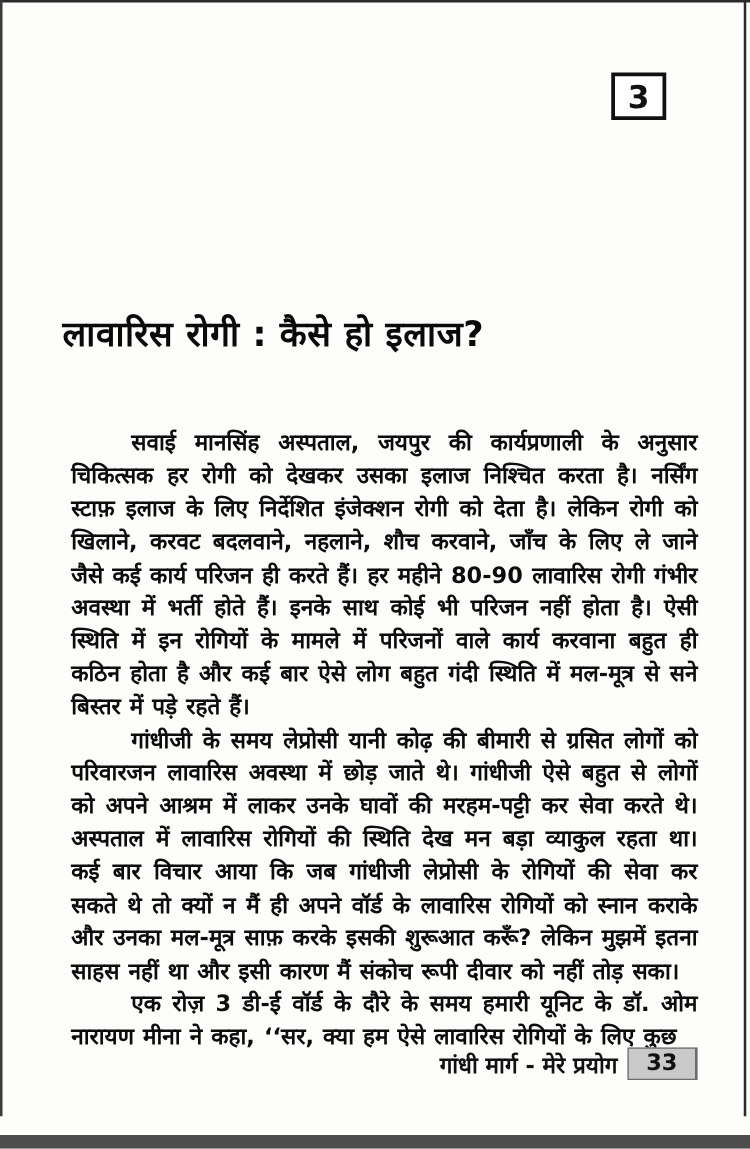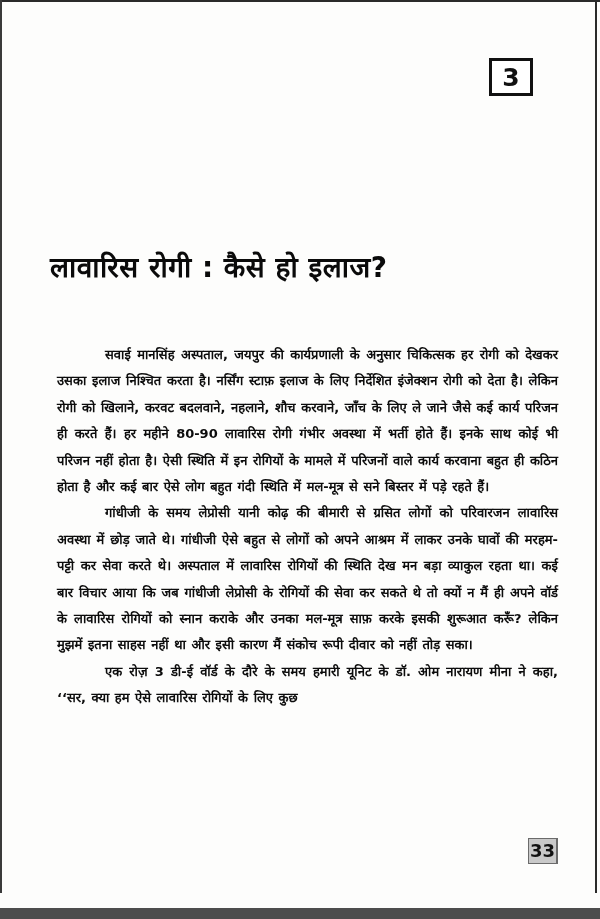--- a/index.html
+++ b/index.html
@@ -56,21 +56,21 @@
     color: #0a0a0a;
     letter-spacing: 0.5px;
   }
   
   .body-text {
     position: absolute;
     left: 57px; top: 342px;
     width: 501px;
   }
   .body-text p {
-    font-size: 13px;
+    font-size: 18px;
     line-height: 26.4px;
     font-weight: 600;
     text-align: justify;
     text-indent: 48px;
     color: #0c0c0c;
     word-spacing: 1px;
   }
   
   .footer {
     position: absolute;
@@ -81,21 +81,21 @@
     gap: 8px;
     font-size: 18px;
     font-weight: bold;
     color: #111;
   }
   .page-number-badge {
     display: inline-block;
     background: #c9c9c9;
     border: 1px solid #6b6b6b;
     border-right-width: 2px;
-    padding: 0 1px;
+    padding: 0 14px;
     font-size: 18px;
     font-weight: bold;
     line-height: 24px;
     color: #111;
   }
 </style>
 </head>
 <body>
 
 <div class="page">
@@ -111,16 +111,17 @@
 
   <h1 class="title">लावारिस रोगी : कैसे हो इलाज?</h1>
 
   <div class="body-text">
     <p>सवाई मानसिंह अस्पताल, जयपुर की कार्यप्रणाली के अनुसार चिकित्सक हर रोगी को देखकर उसका इलाज निश्चित करता है। नर्सिंग स्टाफ़ इलाज के लिए निर्देशित इंजेक्शन रोगी को देता है। लेकिन रोगी को खिलाने, करवट बदलवाने, नहलाने, शौच करवाने, जाँच के लिए ले जाने जैसे कई कार्य परिजन ही करते हैं। हर महीने 80-90 लावारिस रोगी गंभीर अवस्था में भर्ती होते हैं। इनके साथ कोई भी परिजन नहीं होता है। ऐसी स्थिति में इन रोगियों के मामले में परिजनों वाले कार्य करवाना बहुत ही कठिन होता है और कई बार ऐसे लोग बहुत गंदी स्थिति में मल-मूत्र से सने बिस्तर में पड़े रहते हैं।</p>
     <p>गांधीजी के समय लेप्रोसी यानी कोढ़ की बीमारी से ग्रसित लोगों को परिवारजन लावारिस अवस्था में छोड़ जाते थे। गांधीजी ऐसे बहुत से लोगों को अपने आश्रम में लाकर उनके घावों की मरहम-पट्टी कर सेवा करते थे। अस्पताल में लावारिस रोगियों की स्थिति देख मन बड़ा व्याकुल रहता था। कई बार विचार आया कि जब गांधीजी लेप्रोसी के रोगियों की सेवा कर सकते थे तो क्यों न मैं ही अपने वॉर्ड के लावारिस रोगियों को स्नान कराके और उनका मल-मूत्र साफ़ करके इसकी शुरूआत करूँ? लेकिन मुझमें इतना साहस नहीं था और इसी कारण मैं संकोच रूपी दीवार को नहीं तोड़ सका।</p>
     <p>एक रोज़ 3 डी-ई वॉर्ड के दौरे के समय हमारी यूनिट के डॉ. ओम नारायण मीना ने कहा, ‘‘सर, क्या हम ऐसे लावारिस रोगियों के लिए कुछ</p>
   </div>
 
   <div class="footer">
+    <span>गांधी मार्ग - मेरे प्रयोग</span>
     <span class="page-number-badge">33</span>
   </div>
 
 </div>
 
 </body></html>

